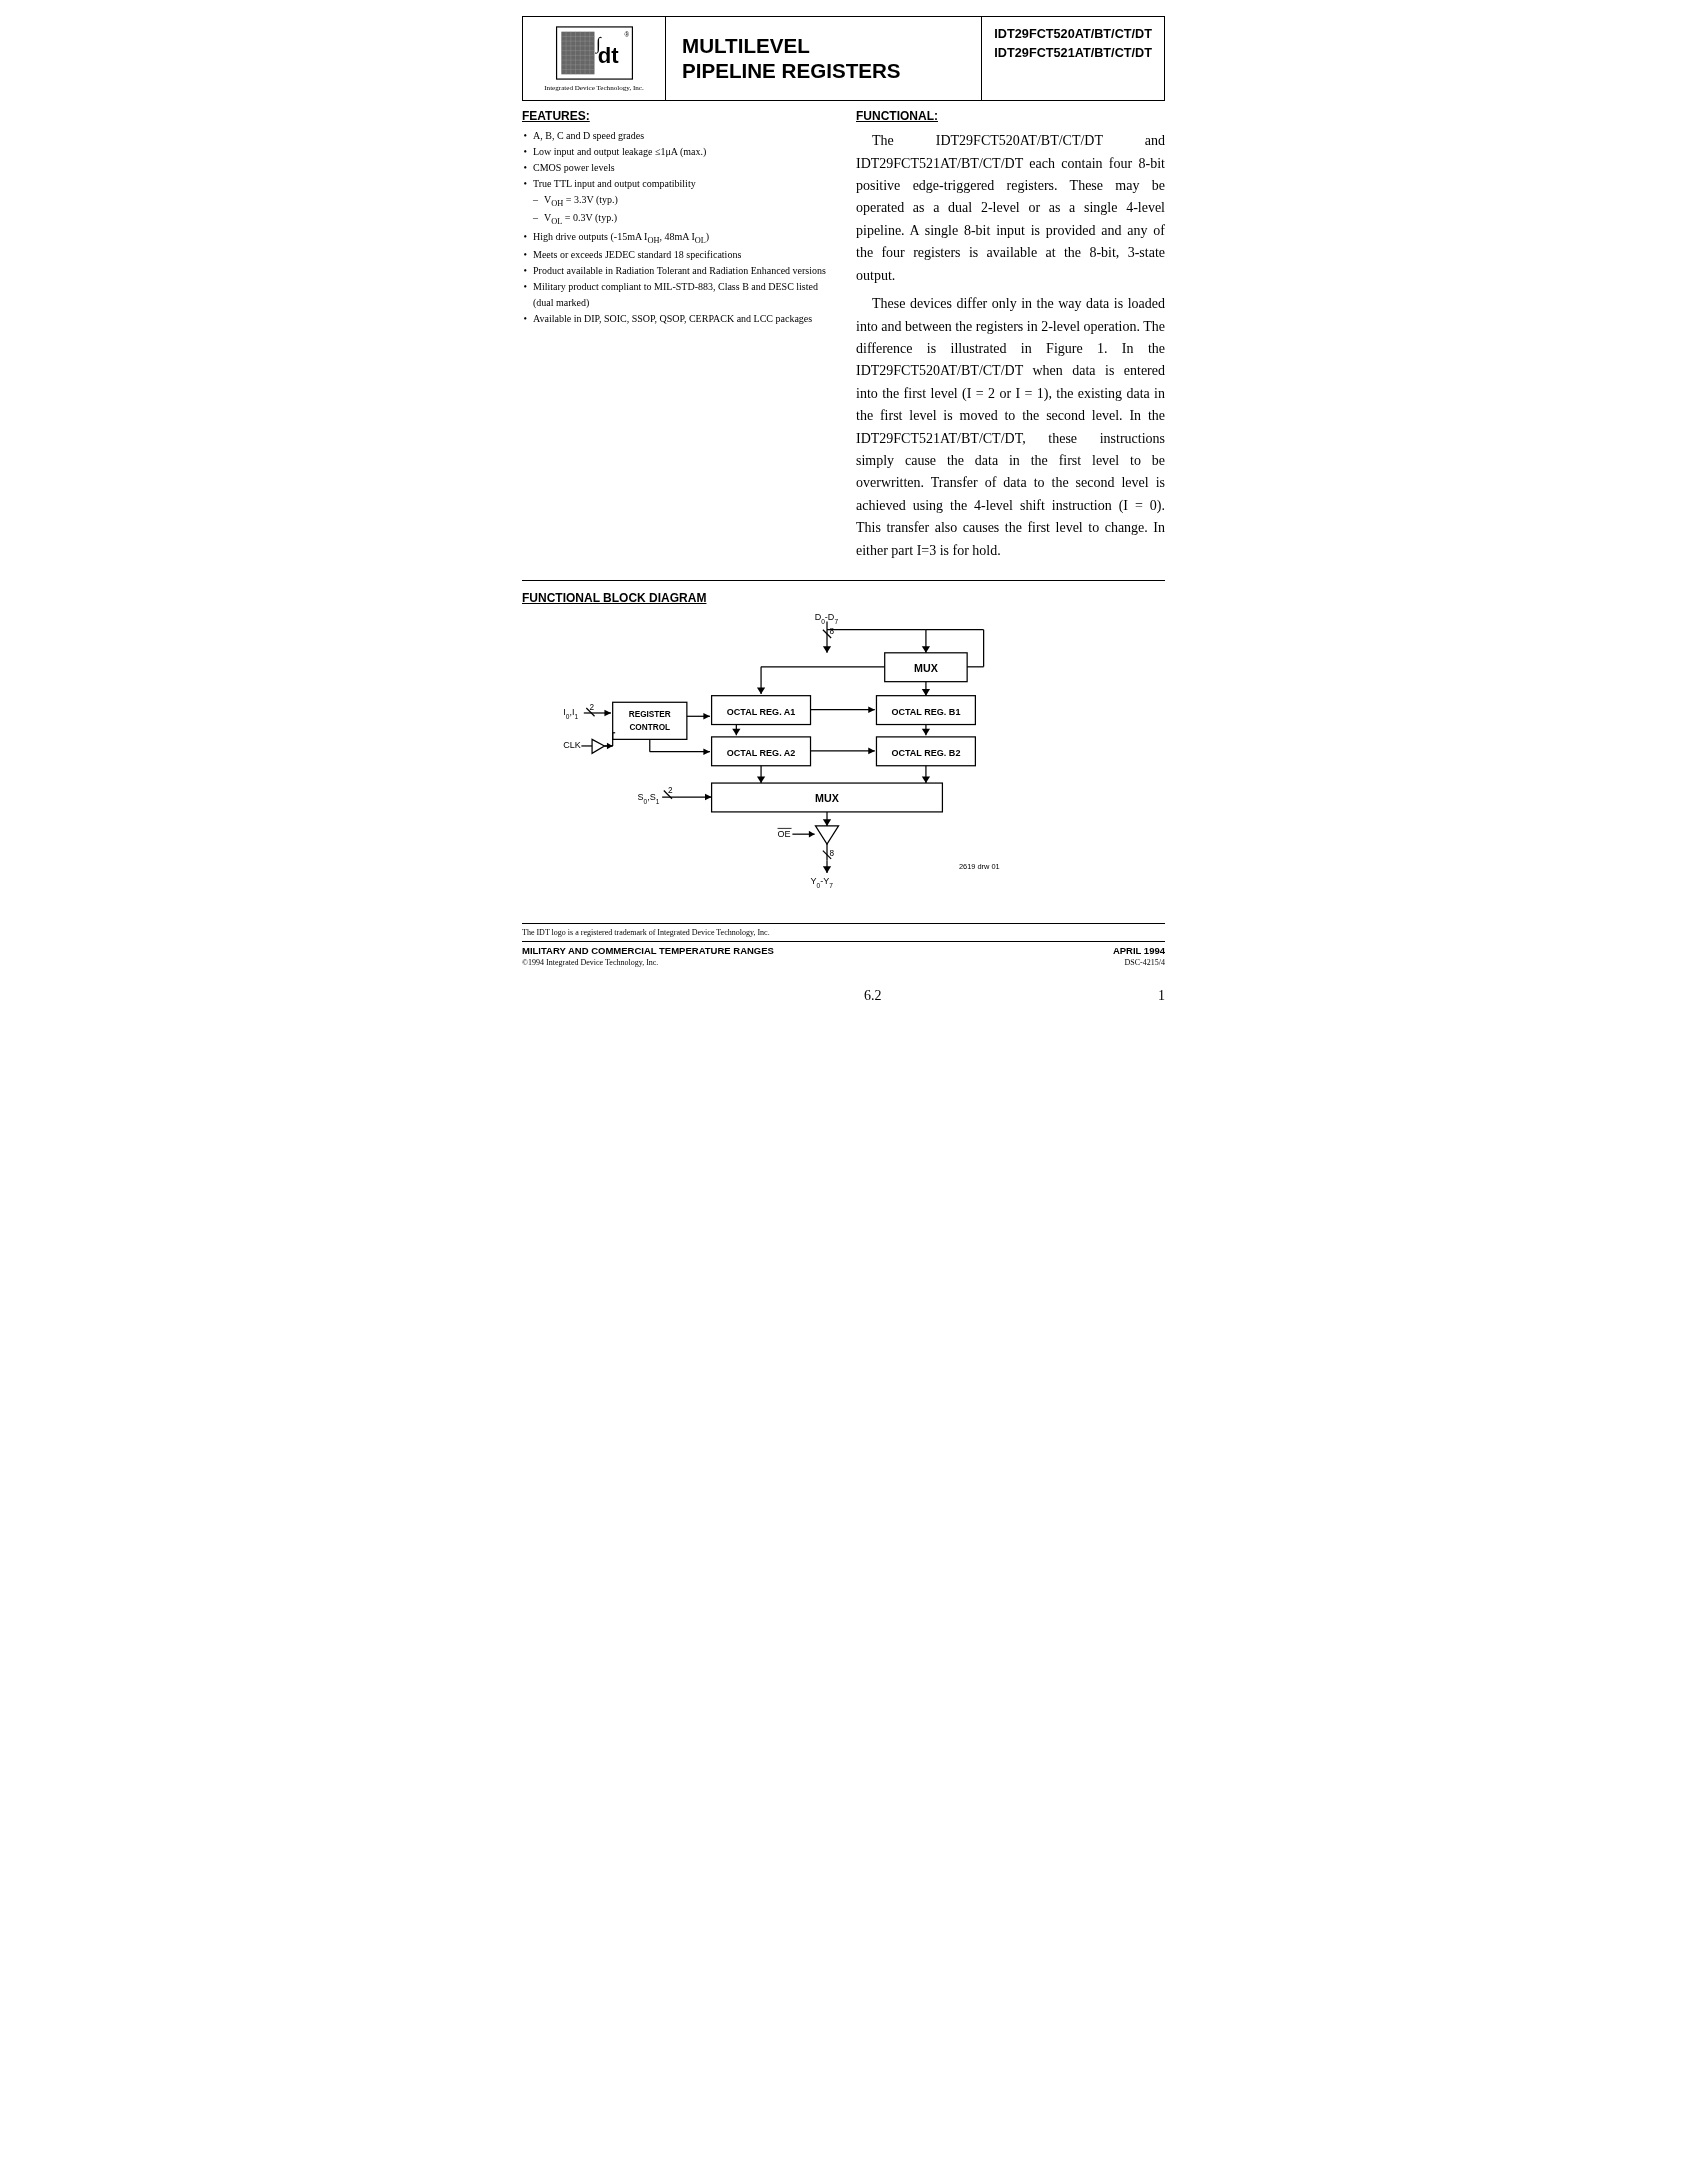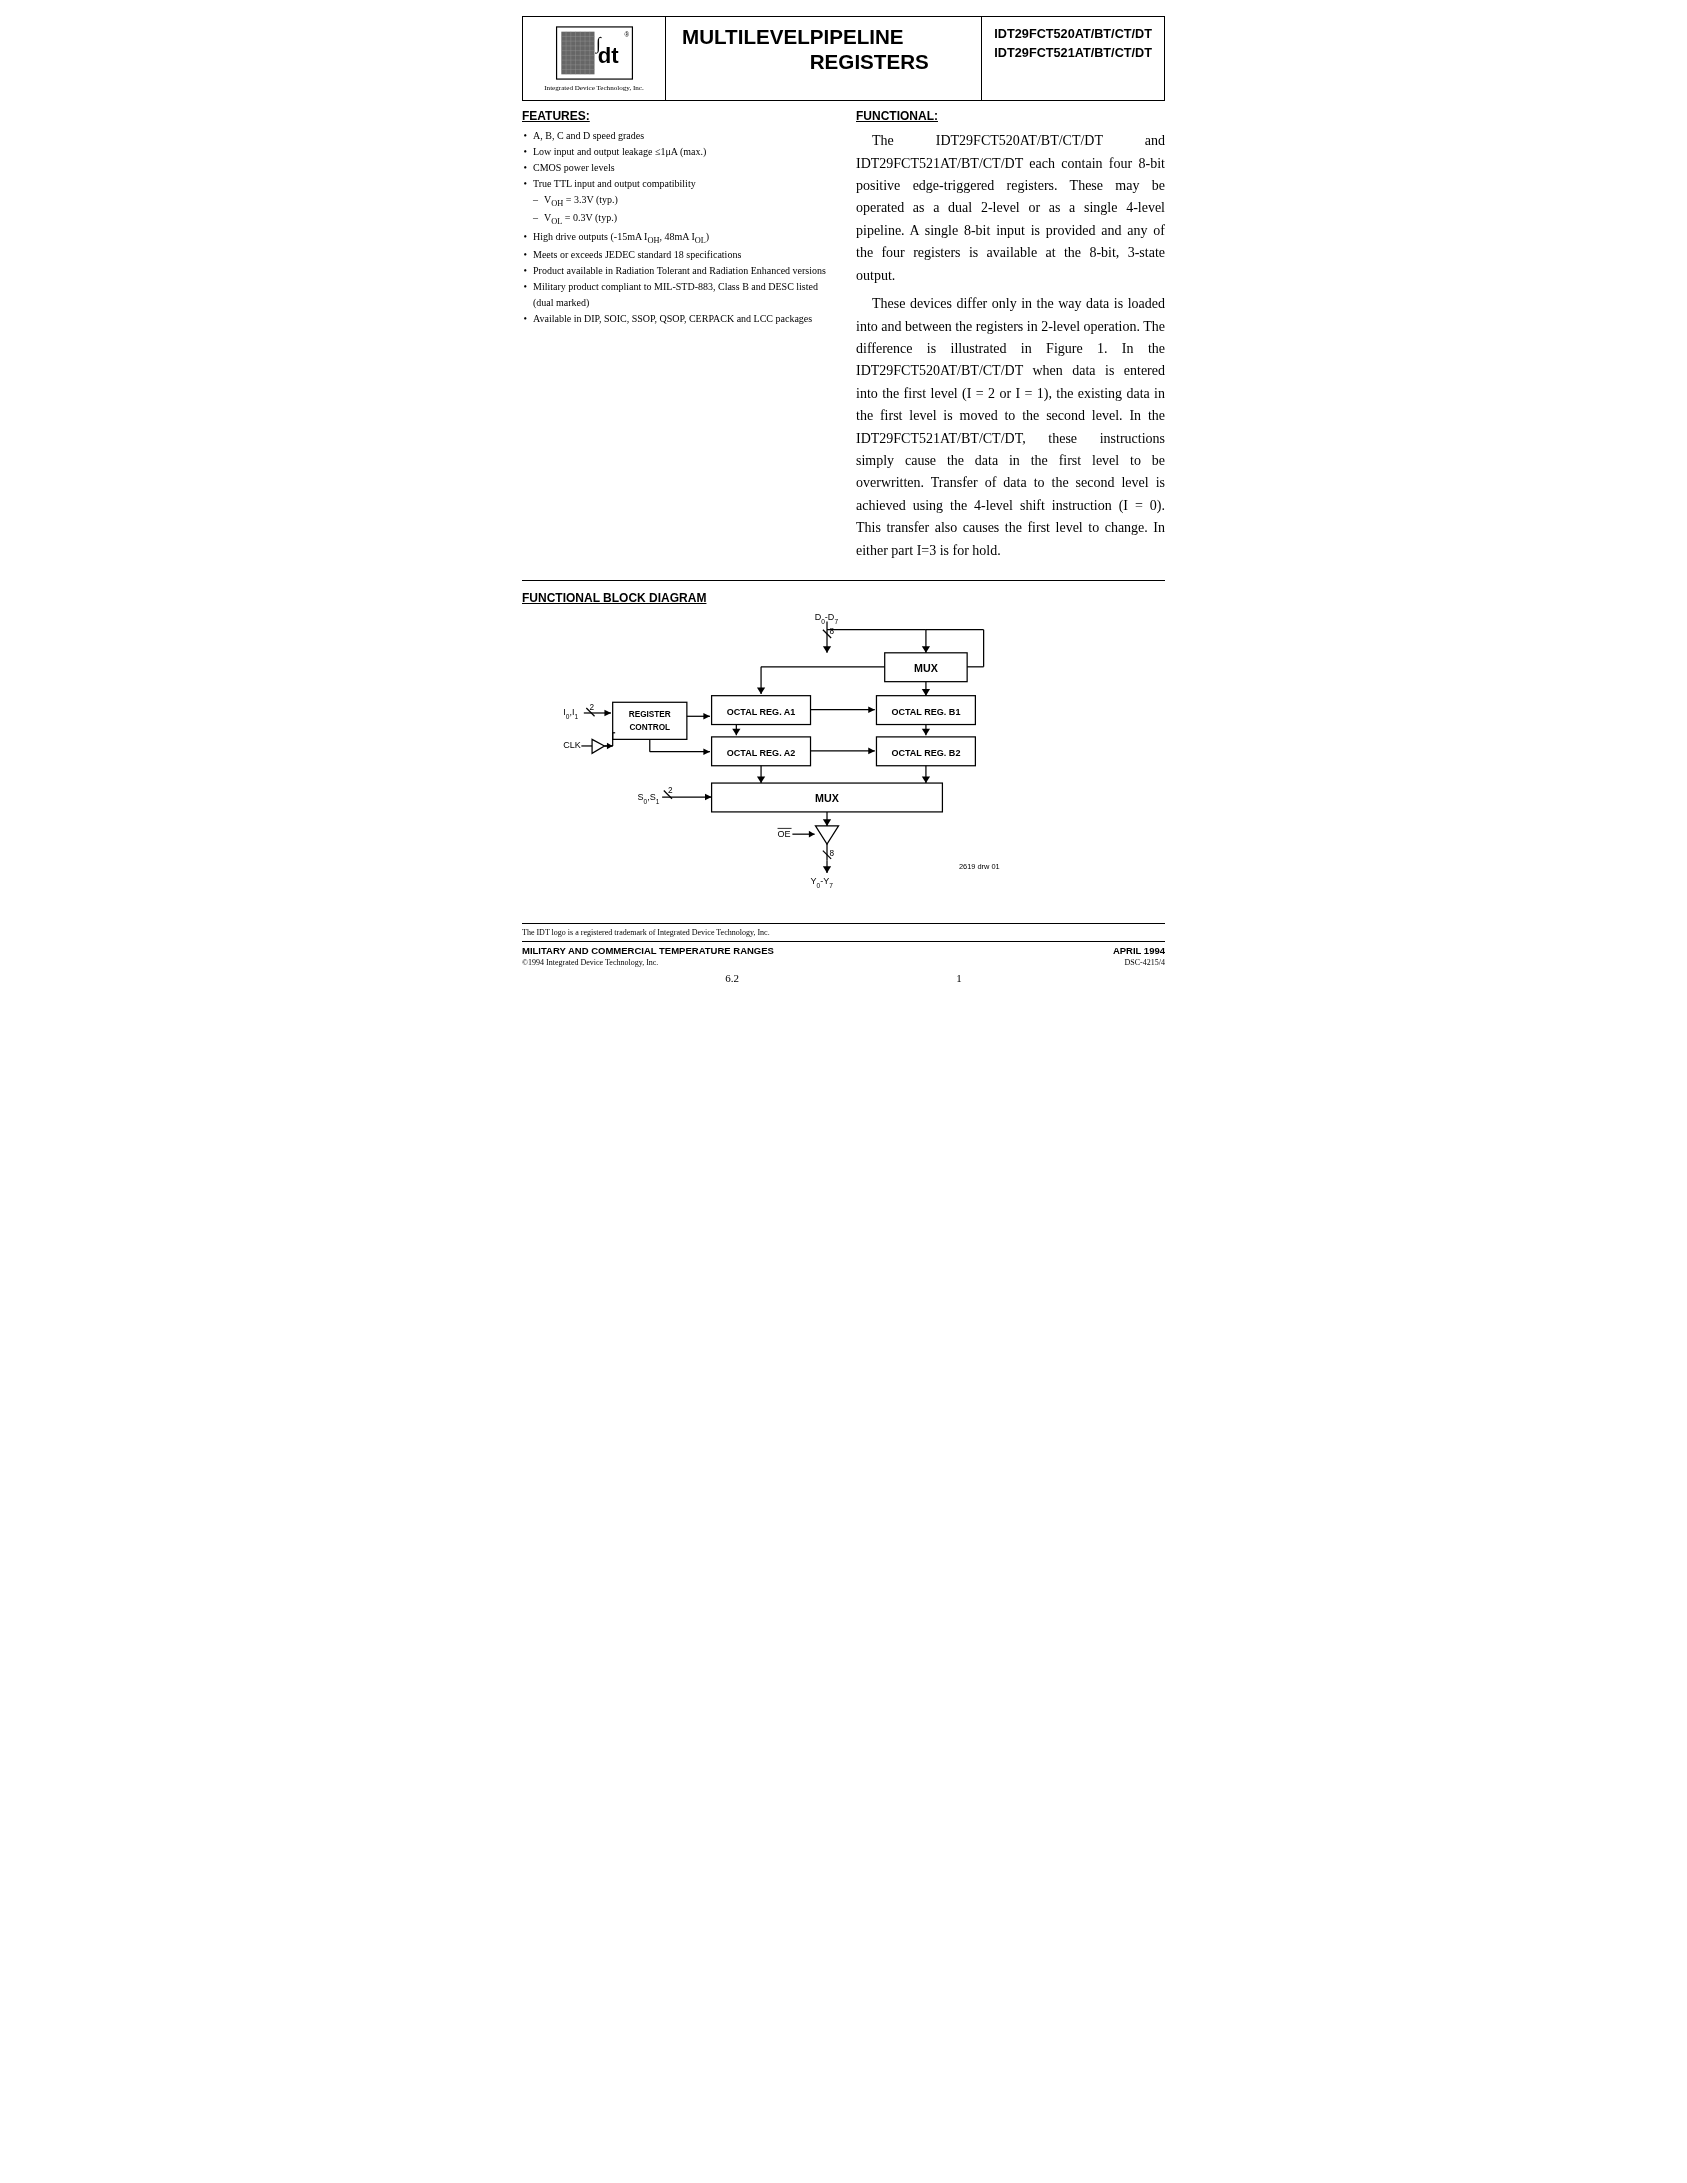--- a/index.html
+++ b/index.html
@@ -33,21 +33,21 @@
       height: 56px;
     }
     .logo-text {
       font-size: 7.1px;
       text-align: center;
       margin-top: 3.2px;
     }
     .header-title {
       flex: 1;
       display: flex;
-      flex-direction: row;
+      flex-direction: column;
       justify-content: center;
       align-items: flex-start;
       padding: 8px 16px;
       border-right: 1.6px solid #000;
     }
     .header-title h1 {
       font-size: 20.6px;
       font-weight: bold;
       font-family: Arial, sans-serif;
       line-height: 1.2;
@@ -159,23 +159,23 @@
       font-weight: bold;
       font-family: Arial, sans-serif;
     }
     .footer-copyright-row {
       display: flex;
       justify-content: space-between;
       font-size: 8px;
       margin-top: 1.6px;
     }
     .footer-page {
-      text-align: center;
-      font-size: 11px;
-      margin-top: 5px;
+      text-align: right;
+      font-size: 14px;
+      margin-top: 21px;
     }
   </style>
 </head>
 <body>
 
 <div class="header">
   <div class="header-logo">
 
     <svg class="logo-svg" viewBox="0 0 100 70" style="font-size:13px">
 

